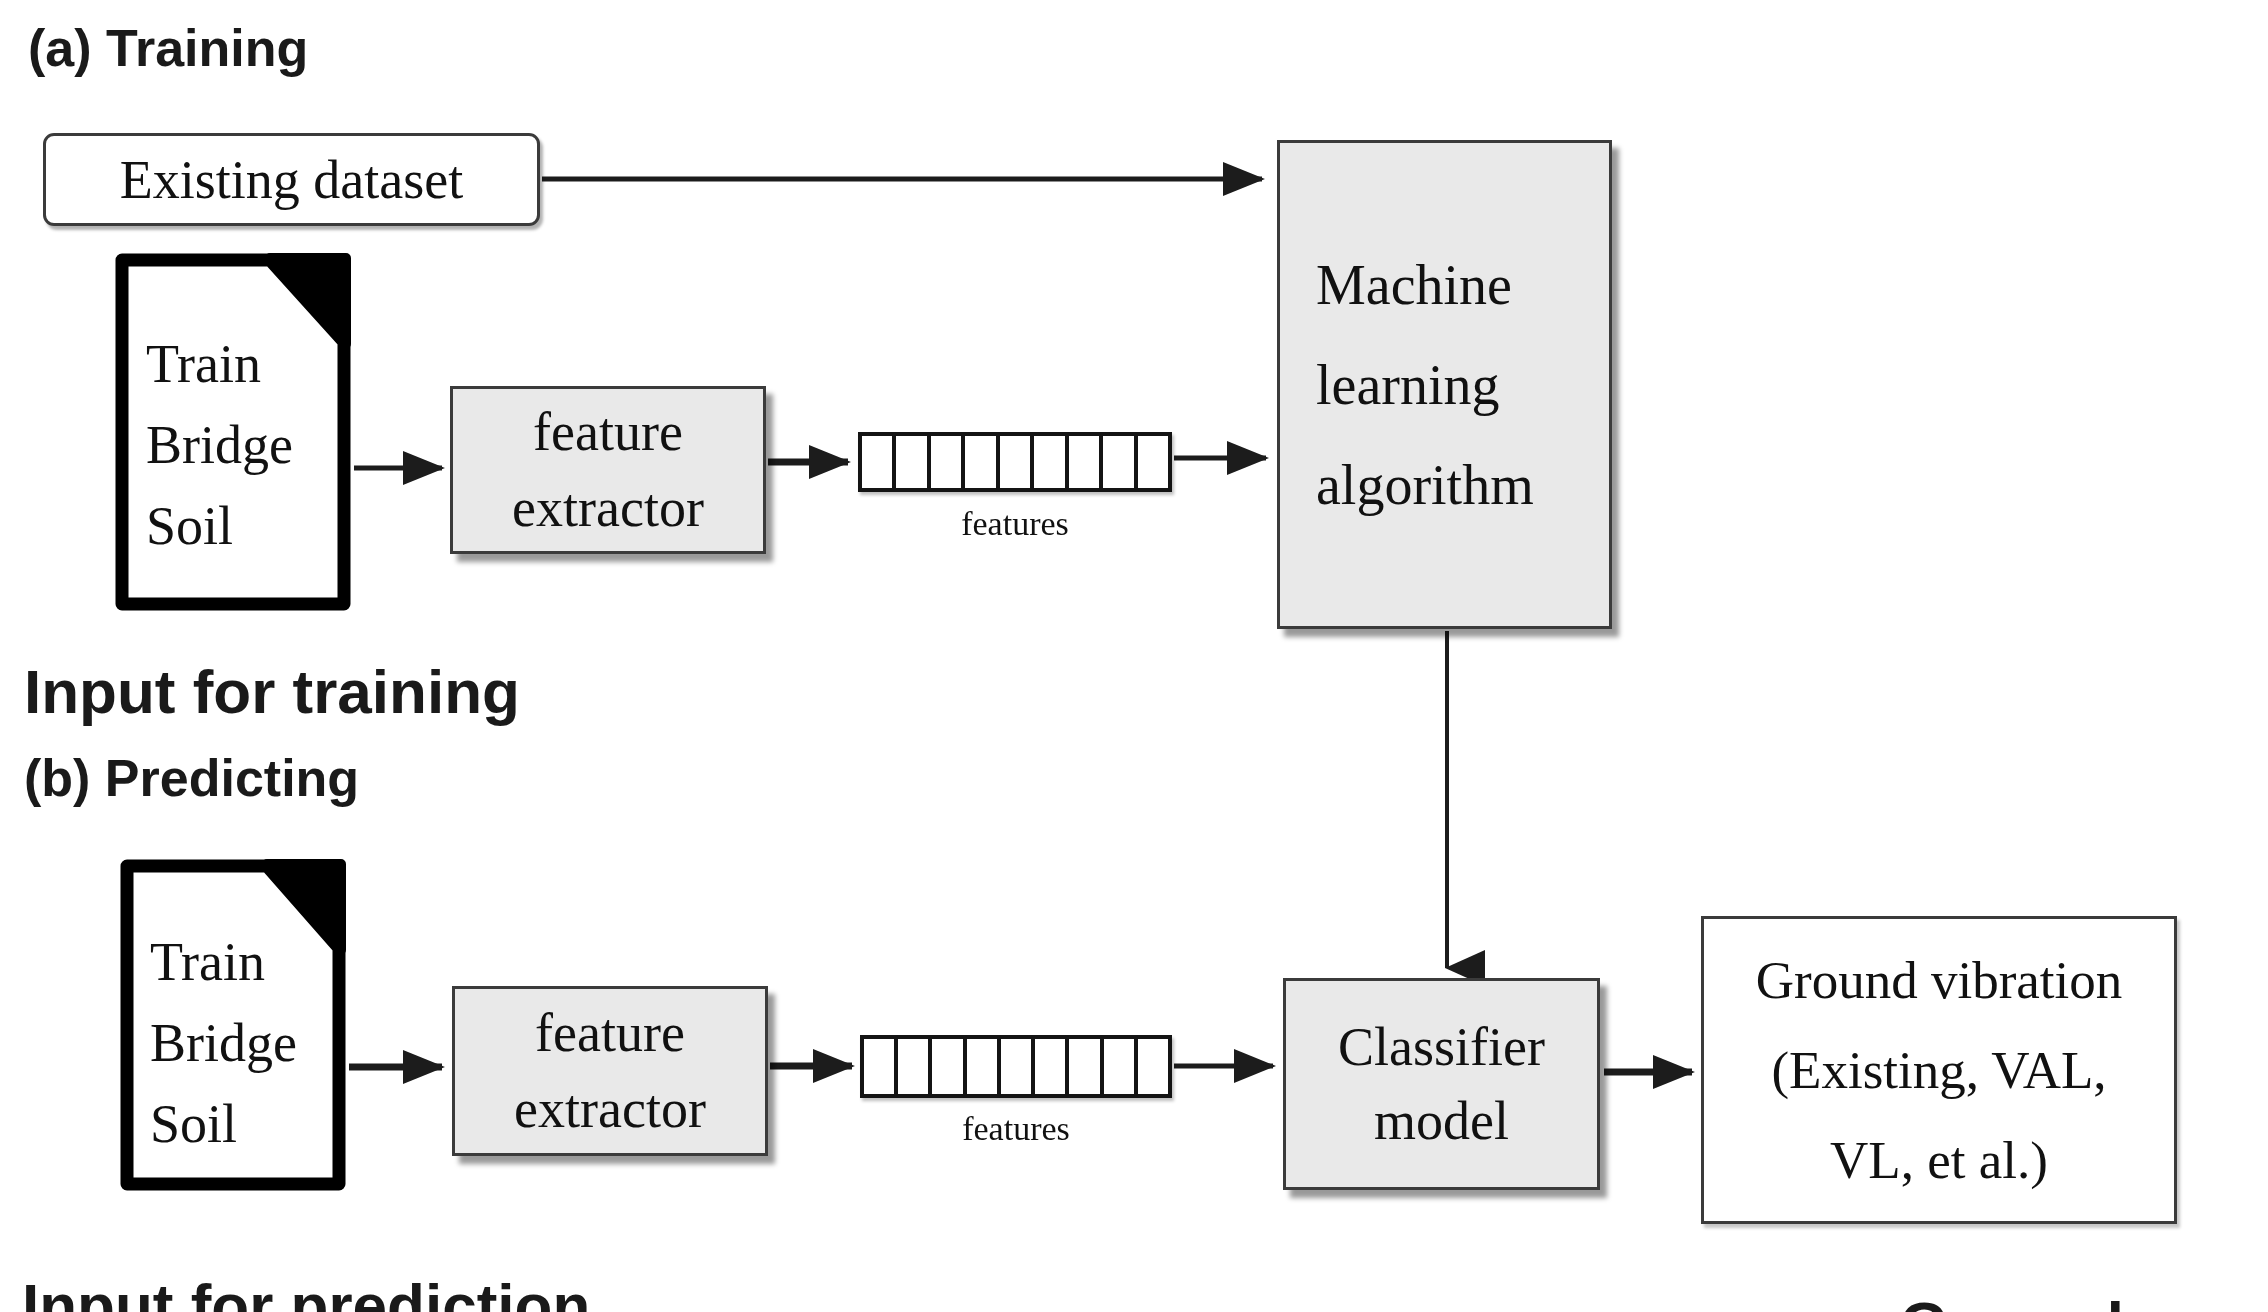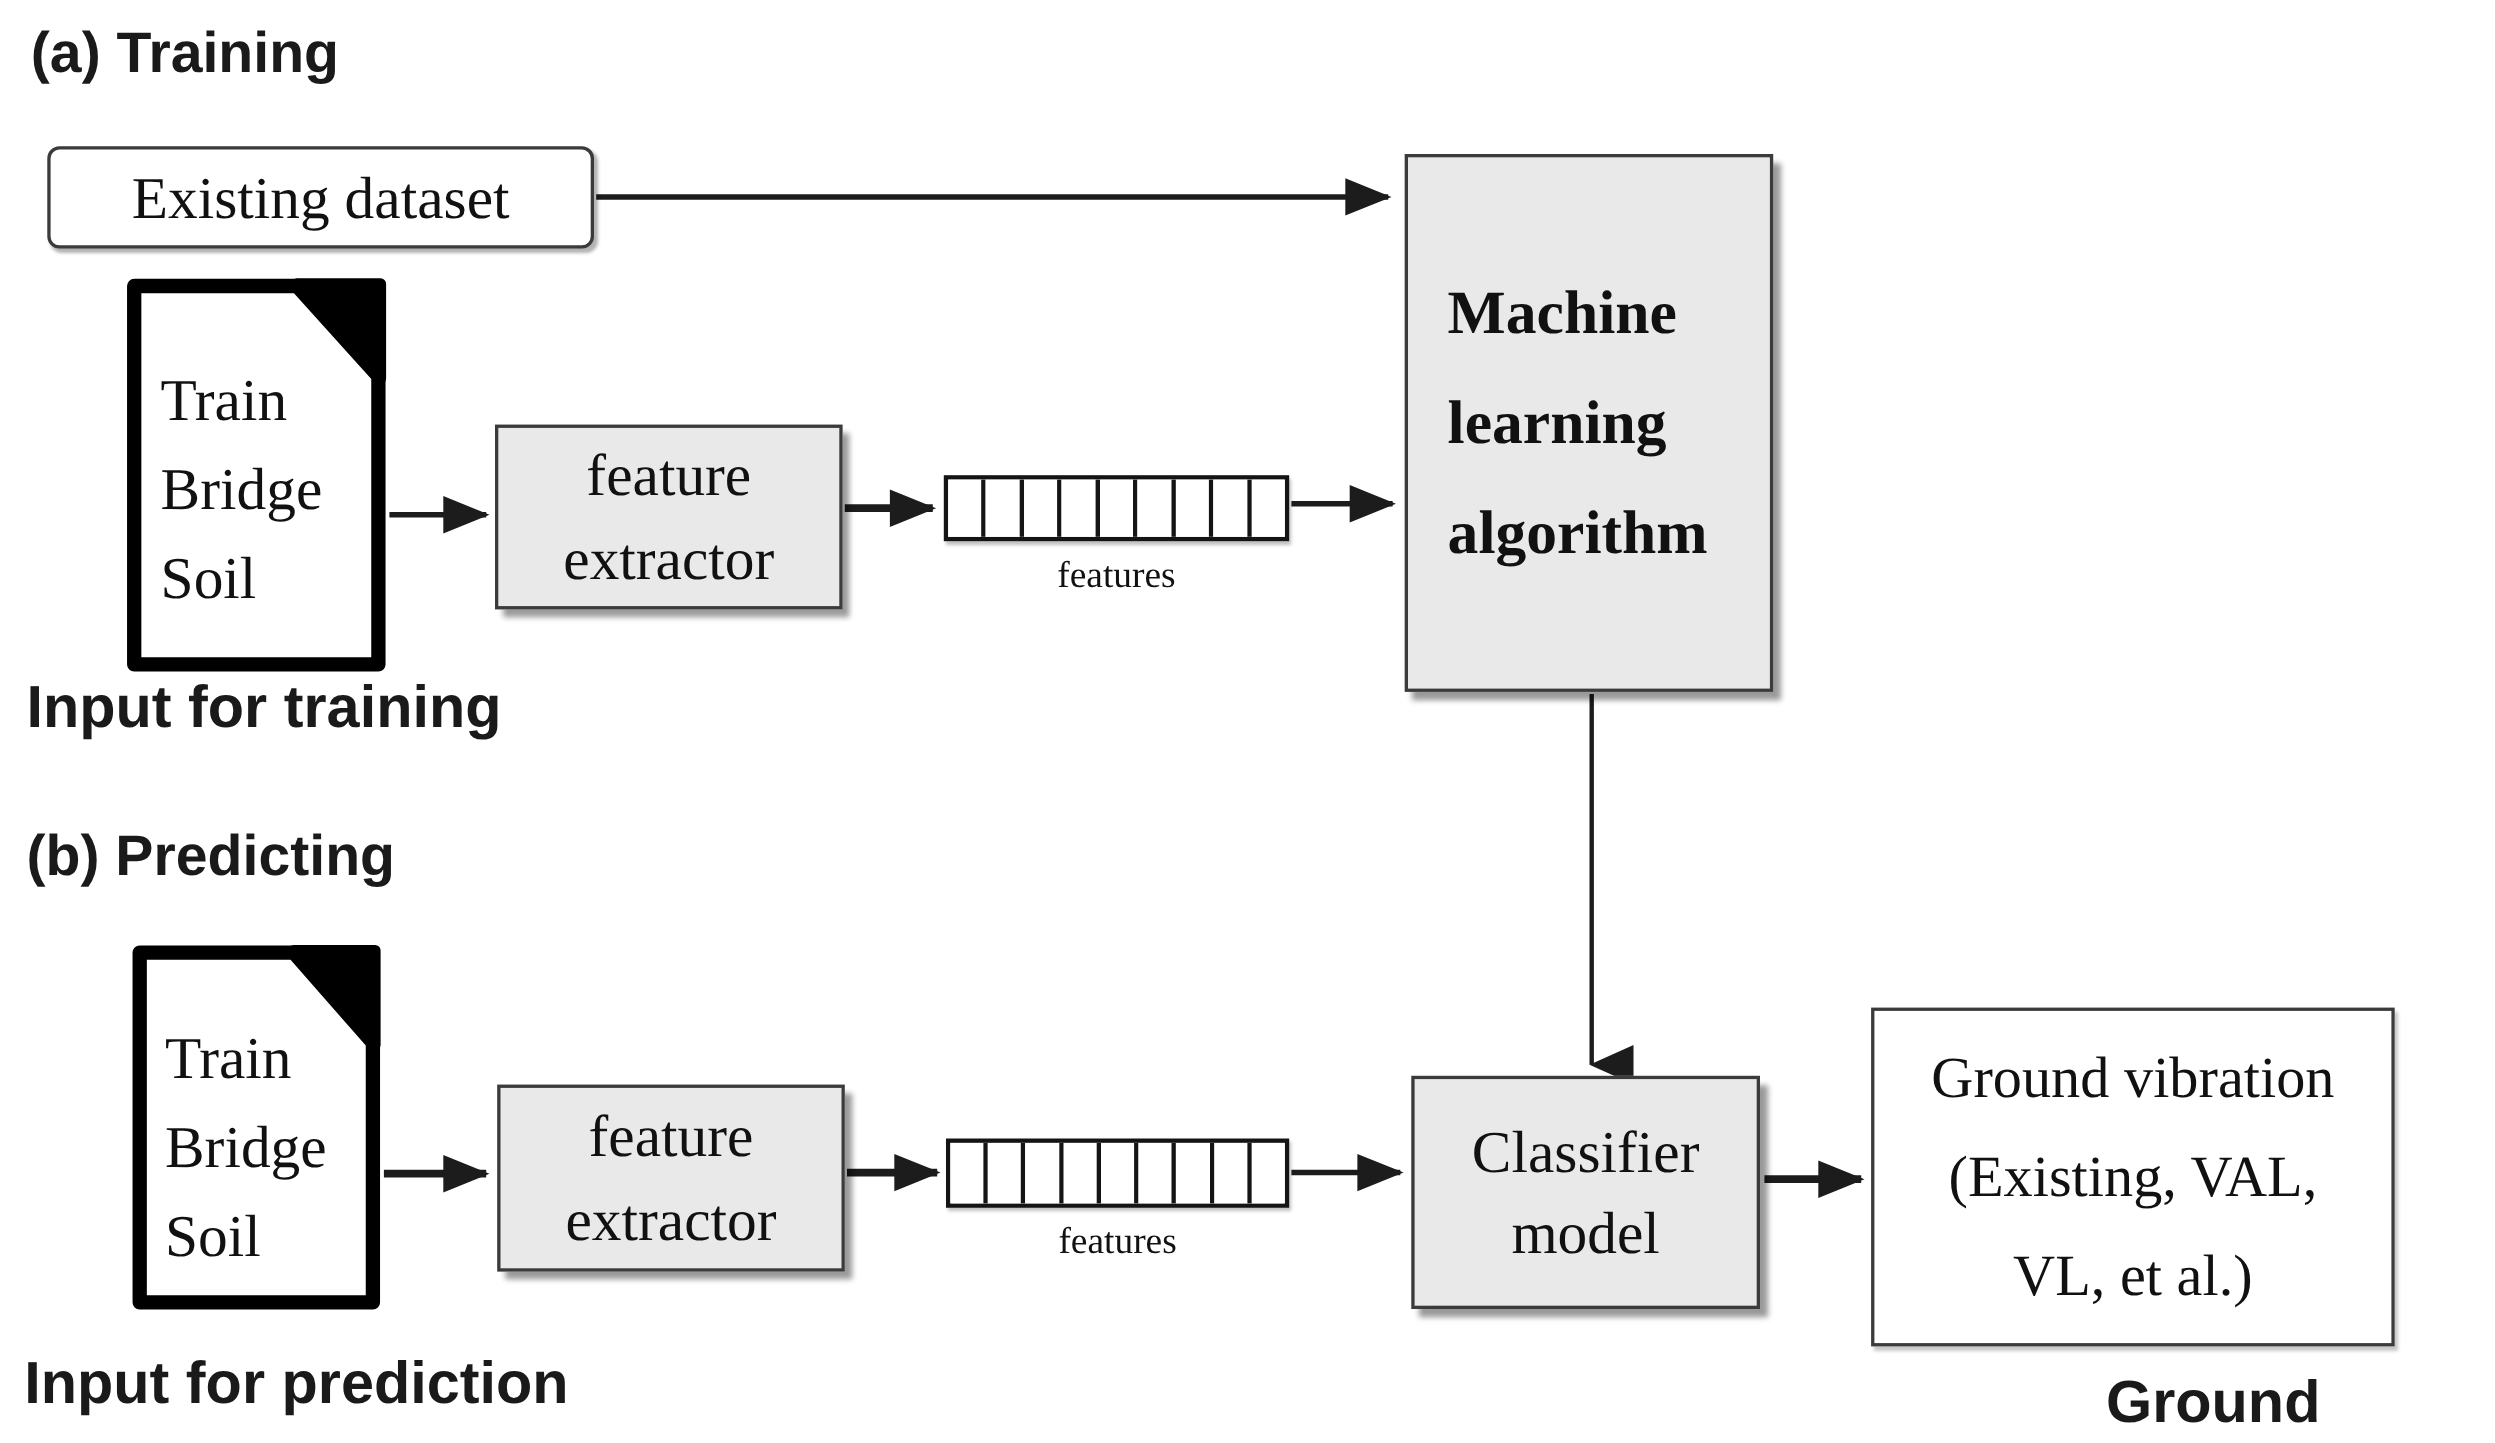--- a/index.html
+++ b/index.html
@@ -16,23 +16,24 @@
   .heading{
     font-family:"Liberation Sans", sans-serif;
     font-weight:bold;
     font-size:52px;
     color:#1a1a1a;
     white-space:nowrap;
   }
   .caption{
     font-family:"Liberation Sans", sans-serif;
     font-weight:bold;
-    font-size:54px;
+    font-size:62px;
     color:#1a1a1a;
     white-space:nowrap;
+    margin-top:44px;
   }
   .box{
     position:absolute;
     box-sizing:border-box;
     border:3px solid #3b3b3b;
     display:flex;
     flex-direction:column;
     align-items:center;
     justify-content:center;
     text-align:center;
@@ -40,21 +41,21 @@
   .gray{
     background:#e9e9e9;
     box-shadow:7px 8px 5px rgba(0,0,0,0.40);
   }
   .white{
     background:#ffffff;
     box-shadow:3px 4px 3px rgba(0,0,0,0.30);
   }
   .serif-lg{font-size:54px;line-height:78px;white-space:nowrap;}
   .ml-text div{
-    font-weight:bold;
+    font-weight:normal;
     font-size:56px;
     line-height:100px;
     white-space:nowrap;
   }
   .out-text div{
     font-size:53px;
     line-height:90px;
     white-space:nowrap;
   }
   .doc-text div{

